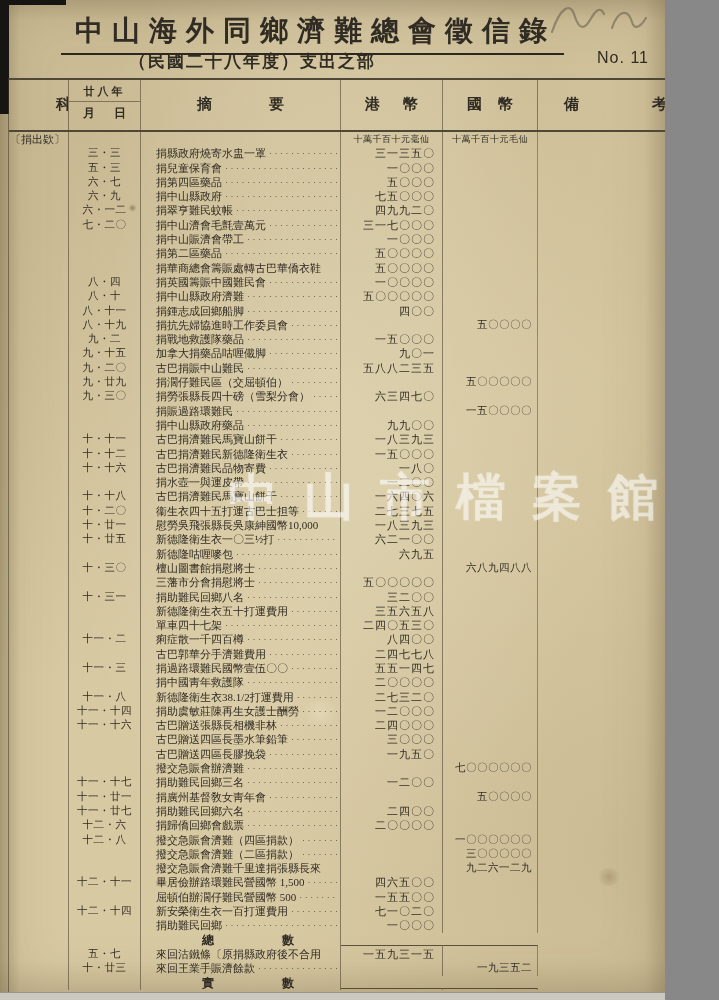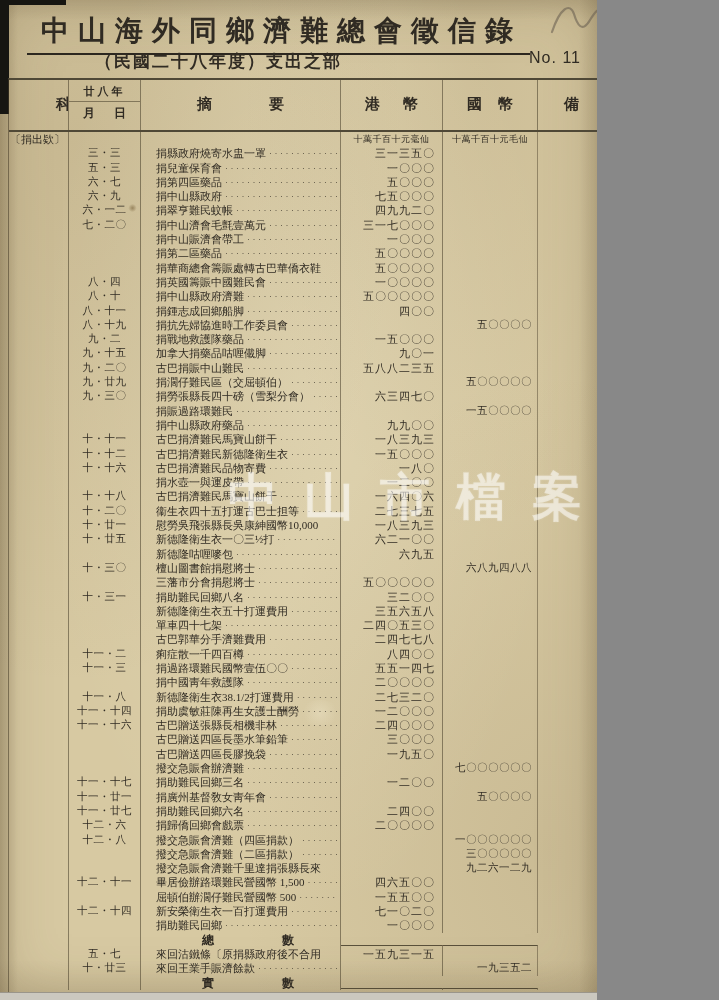--- a/index.html
+++ b/index.html
@@ -1,17 +1,17 @@
 <!DOCTYPE html>
 <html><head>
 <meta charset="utf-8">
 <style>
   html,body{margin:0;padding:0;background:#888;}
   .page{
-    position:relative;width:597px;height:1000px;overflow:hidden;
+    position:relative;width:665px;height:1000px;overflow:hidden;
     font-family:"Liberation Serif","DejaVu Serif",serif;
     color:#302b23;
     background-color:#d7c9a2;
     background-image:
       radial-gradient(ellipse at 50% 40%, rgba(255,252,235,.18), transparent 62%),
       radial-gradient(ellipse at 12% 14%, rgba(110,88,50,.14), transparent 45%),
       radial-gradient(ellipse at 92% 85%, rgba(110,88,50,.12), transparent 40%),
       radial-gradient(ellipse at 80% 8%,  rgba(120,98,60,.10), transparent 35%),
       linear-gradient(90deg, rgba(70,55,30,.25), rgba(70,55,30,0) 3%, rgba(70,55,30,0) 97%, rgba(70,55,30,.16)),
       linear-gradient(0deg, rgba(70,55,30,.12), rgba(70,55,30,0) 4%, rgba(70,55,30,0) 98%, rgba(70,55,30,.14));
@@ -493,37 +493,37 @@
           <div class="cell c-sum">
             <span class="s">單車四十七架</span>
             <span class="lead"></span>
           </div>
           <div class="cell c-hk">二四〇五三〇</div>
           <div class="cell c-nb"></div>
           <div class="cell c-bk"></div>
         </div>
         <div class="trow">
           <div class="cell c-cat"></div>
+          <div class="cell c-date">十一・二</div>
+          <div class="cell c-sum">
+            <span class="s">痢症散一千四百樽</span>
+            <span class="lead"></span>
+          </div>
+          <div class="cell c-hk">八四〇〇</div>
+          <div class="cell c-nb"></div>
+          <div class="cell c-bk"></div>
+        </div>
+        <div class="trow">
+          <div class="cell c-cat"></div>
           <div class="cell c-date"></div>
           <div class="cell c-sum">
             <span class="s">古巴郭華分手濟難費用</span>
             <span class="lead"></span>
           </div>
           <div class="cell c-hk">二四七七八</div>
-          <div class="cell c-nb"></div>
-          <div class="cell c-bk"></div>
-        </div>
-        <div class="trow">
-          <div class="cell c-cat"></div>
-          <div class="cell c-date">十一・二</div>
-          <div class="cell c-sum">
-            <span class="s">痢症散一千四百樽</span>
-            <span class="lead"></span>
-          </div>
-          <div class="cell c-hk">八四〇〇</div>
           <div class="cell c-nb"></div>
           <div class="cell c-bk"></div>
         </div>
         <div class="trow">
           <div class="cell c-cat"></div>
           <div class="cell c-date">十一・三</div>
           <div class="cell c-sum">
             <span class="s">捐過路環難民國幣壹伍〇〇</span>
             <span class="lead"></span>
           </div>

